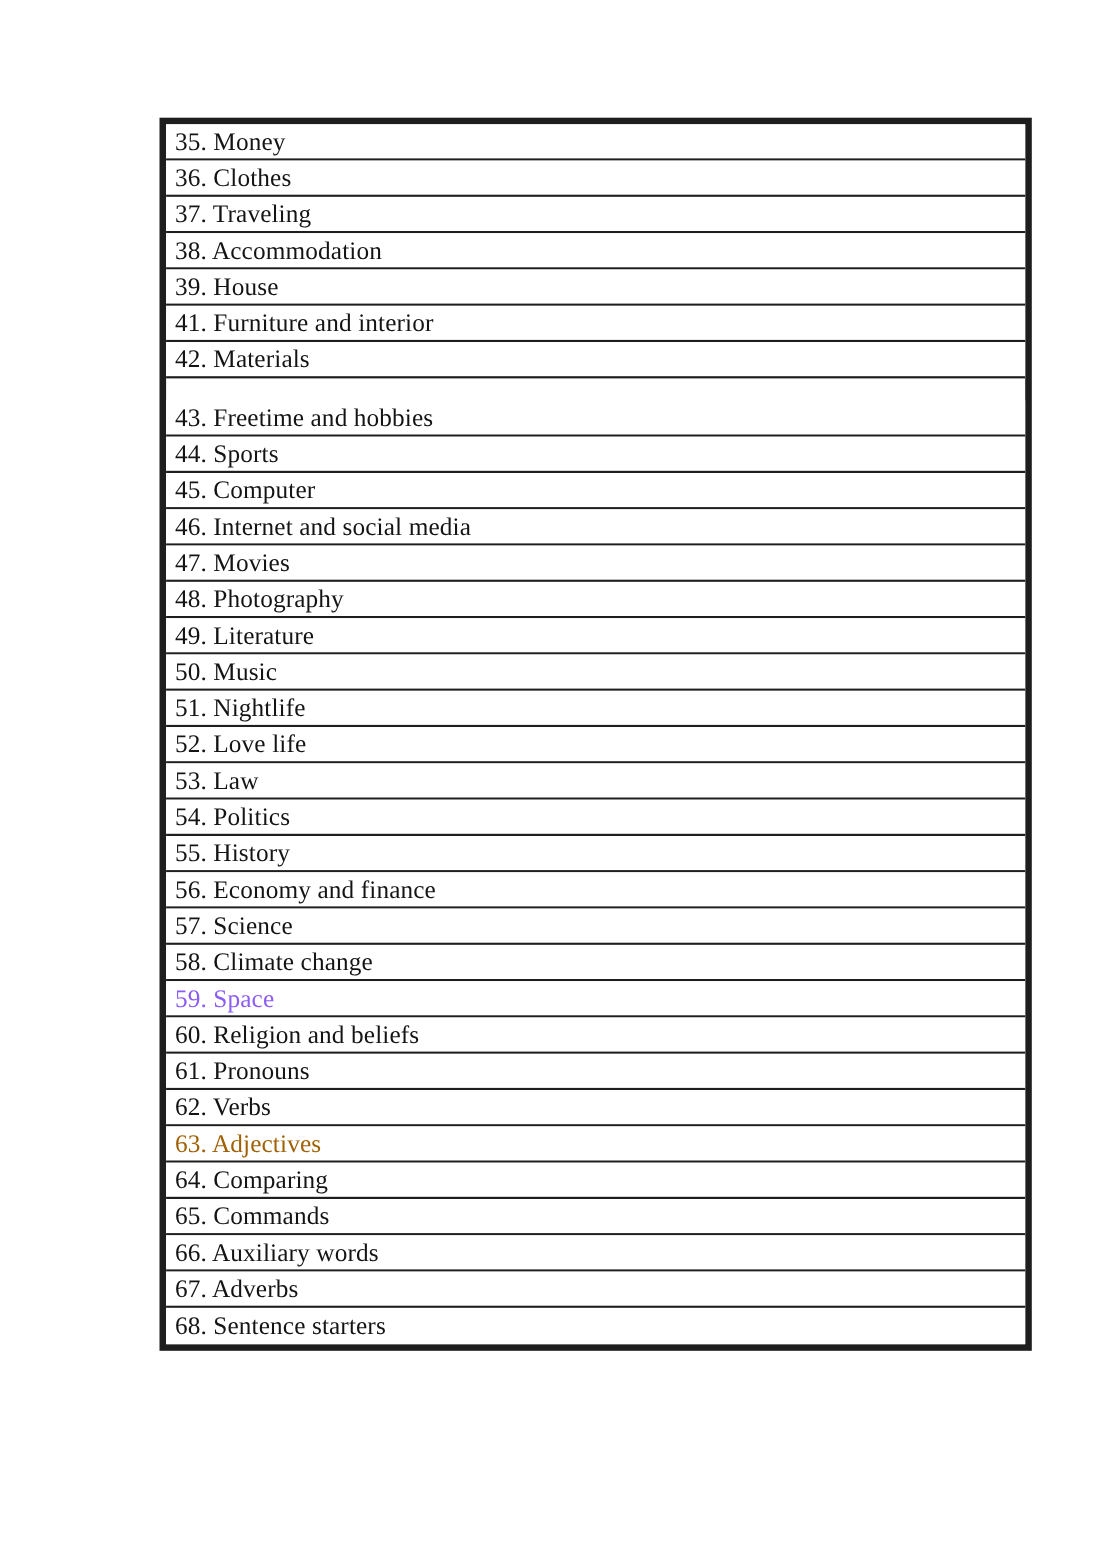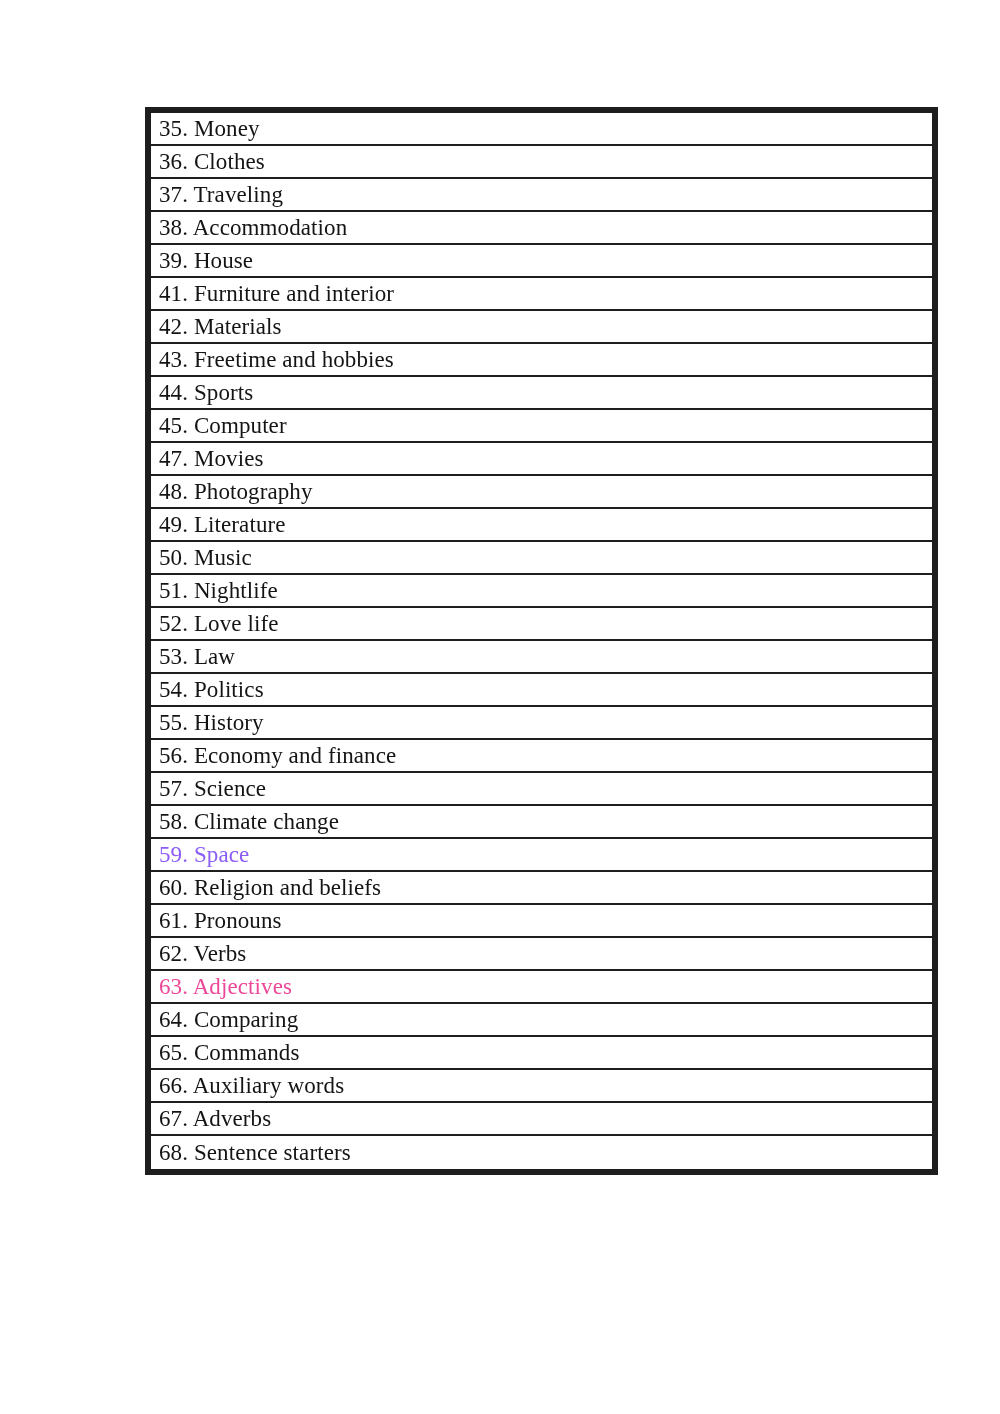--- a/index.html
+++ b/index.html
@@ -67,28 +67,31 @@
       </div>
       <div class="toc-row" style="border-color: rgb(30, 30, 30);">
         <span class="cell" style="color: rgb(20, 20, 20);">39. House</span>
       </div>
       <div class="toc-row" style="border-color: rgb(30, 30, 30);">
         <span class="cell" style="color: rgb(20, 20, 20);">41. Furniture and interior</span>
       </div>
       <div class="toc-row" style="border-color: rgb(30, 30, 30);">
         <span class="cell" style="color: rgb(20, 20, 20);">42. Materials</span>
       </div>
-      <div class="toc-row" style="border-color: rgb(30, 30, 30);">
+      <div class="toc-row" style="border-color: rgb(30, 30, 30); margin-top: 20px;">
         <span class="cell" style="color: rgb(20, 20, 20);">43. Freetime and hobbies</span>
       </div>
       <div class="toc-row" style="border-color: rgb(30, 30, 30);">
         <span class="cell" style="color: rgb(20, 20, 20);">44. Sports</span>
       </div>
       <div class="toc-row" style="border-color: rgb(30, 30, 30);">
         <span class="cell" style="color: rgb(20, 20, 20);">45. Computer</span>
+      </div>
+      <div class="toc-row" style="border-color: rgb(30, 30, 30);">
+        <span class="cell" style="color: rgb(20, 20, 20);">46. Internet and social media</span>
       </div>
       <div class="toc-row" style="border-color: rgb(30, 30, 30);">
         <span class="cell" style="color: rgb(20, 20, 20);">47. Movies</span>
       </div>
       <div class="toc-row" style="border-color: rgb(30, 30, 30);">
         <span class="cell" style="color: rgb(20, 20, 20);">48. Photography</span>
       </div>
       <div class="toc-row" style="border-color: rgb(30, 30, 30);">
         <span class="cell" style="color: rgb(20, 20, 20);">49. Literature</span>
       </div>
@@ -125,21 +128,21 @@
       <div class="toc-row" style="border-color: rgb(30, 30, 30);">
         <span class="cell" style="color: rgb(20, 20, 20);">60. Religion and beliefs</span>
       </div>
       <div class="toc-row" style="border-color: rgb(30, 30, 30);">
         <span class="cell" style="color: rgb(20, 20, 20);">61. Pronouns</span>
       </div>
       <div class="toc-row" style="border-color: rgb(30, 30, 30);">
         <span class="cell" style="color: rgb(20, 20, 20);">62. Verbs</span>
       </div>
       <div class="toc-row" style="border-color: rgb(30, 30, 30);">
-        <span class="cell" style="color: #ec4899;">63. Adjectives</span>
+        <span class="cell" style="color: #a16207;">63. Adjectives</span>
       </div>
       <div class="toc-row" style="border-color: rgb(30, 30, 30);">
         <span class="cell" style="color: rgb(20, 20, 20);">64. Comparing</span>
       </div>
       <div class="toc-row" style="border-color: rgb(30, 30, 30);">
         <span class="cell" style="color: rgb(20, 20, 20);">65. Commands</span>
       </div>
       <div class="toc-row" style="border-color: rgb(30, 30, 30);">
         <span class="cell" style="color: rgb(20, 20, 20);">66. Auxiliary words</span>
       </div>

